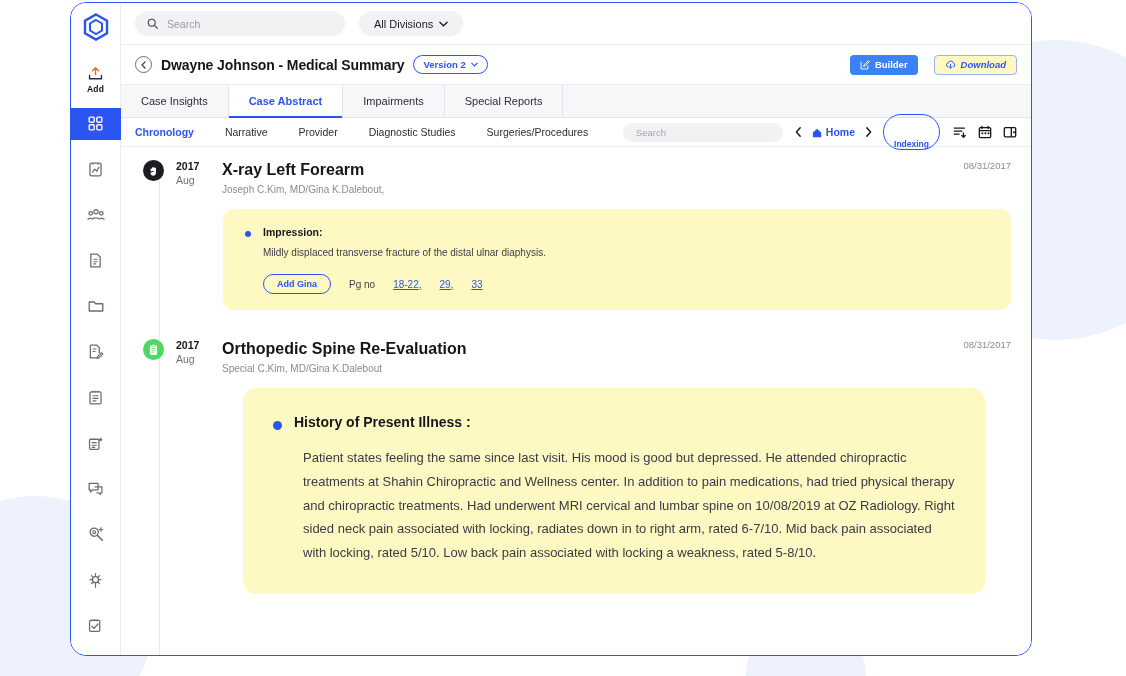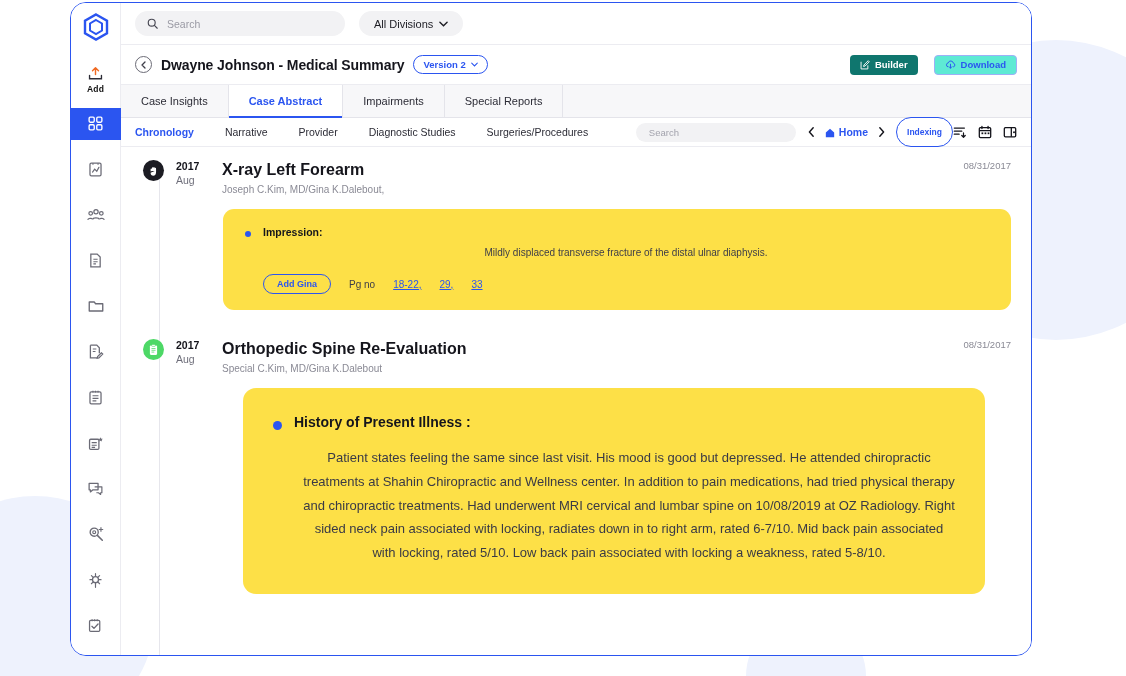--- a/index.html
+++ b/index.html
@@ -69,22 +69,22 @@
   .case-title { font-size:14px; font-weight:700; color:#15151c; letter-spacing:-.1px; }
   .version-pill {
     display:flex; align-items:center; gap:5px; border:1px solid #2b55f0; color:#2b55f0;
     border-radius:999px; height:19px; padding:0 9px; font-size:9.5px; font-weight:600;
   }
   .titlebar .spacer { flex:1; }
   .btn {
     display:flex; align-items:center; gap:5px; height:20px; padding:0 10px;
     border-radius:4px; font-size:9.5px; font-weight:600; white-space:nowrap;
   }
-  .btn-primary { background:#0f766e; color:#fff; }
-  .btn-ghost { background:#5eead4; color:#2b55f0; border:1px solid #9db0f7; }
+  .btn-primary { background:#3b82f6; color:#fff; }
+  .btn-ghost { background:#fef9c3; color:#2b55f0; border:1px solid #9db0f7;font-style:italic; }
 
   
   .tabs { height:33px; flex:0 0 33px; display:flex; background:#f7f7f9; border-bottom:1px solid #e4e4ea; }
   .tab {
     display:flex; align-items:center; justify-content:center; padding:0 20px;
     font-size:11px; color:#2c2c36; border-right:1px solid #e4e4ea; position:relative;
   }
   .tab.active { background:#fff; color:#2b55f0; font-weight:600; }
   .tab.active:after {
     content:""; position:absolute; left:0; right:0; bottom:-1px; height:2px; background:#2b55f0;
@@ -100,22 +100,22 @@
   .subtab.active { color:#2b55f0; font-weight:600; }
   .subnav .spacer { flex:1; }
   .mini-search {
     background:#f2f2f4; border-radius:999px; height:19px; width:160px;
     display:flex; align-items:center; padding:0 13px; font-size:9.5px; color:#a3a3ad; margin-right:12px;
   }
   .crumb { display:flex; align-items:center; gap:10px; color:#15151c; margin-right:11px; }
   .crumb .home { display:flex; align-items:flex-end; gap:4px; color:#2b55f0; font-size:10.5px; font-weight:600; }
   .indexing {
     border:1px solid #2b55f0; color:#2b55f0; border-radius:999px;
-    height:30px; padding:0 10px; display:flex; align-items:center;
-    font-size:8.5px; font-weight:600; 
+    height:36px; padding:0 10px; display:flex; align-items:flex-end;
+    font-size:8.5px; font-weight:600; margin-right:13px;
   }
   .nav-icons { display:flex; align-items:center; gap:11px; color:#15151c; }
 
   
   .content { flex:1; overflow:hidden; position:relative; padding:0 0 0 0; }
   .tl-line { position:absolute; left:38px; top:16px; bottom:0; width:1.3px; background:#e6e6ec; }
   .entry { position:relative; padding:0 20px 0 22px; }
   .entry-head { display:flex; align-items:flex-start; padding-top:12px; }
   .dot {
     width:21px; height:21px; border-radius:50%; flex:0 0 21px;
@@ -125,21 +125,21 @@
   .dot.green { background:#4dd866; }
   .when { width:46px; flex:0 0 46px; margin-left:12px; }
   .when .y { font-size:10.5px; font-weight:700; color:#15151c; line-height:1.35; }
   .when .m { font-size:10.5px; color:#6e6e7a; line-height:1.35; }
   .ehead-main { flex:1; min-width:0; }
   .ehead-main .t { font-size:16px; font-weight:700; color:#15151c; line-height:1.35; }
   .ehead-main .p { font-size:10px; color:#8a8a95; line-height:1.45; margin-top:2px; }
   .edate { font-size:9.5px; color:#8a8a95; padding-top:1px; white-space:nowrap; }
 
   .card {
-    background:#fde047; border-radius:11px; margin:12px 0 0 80px; padding:17px 22px 16px 22px;text-align:center;
+    background:#fef9c3; border-radius:11px; margin:12px 0 0 80px; padding:17px 22px 16px 22px;
   }
   .card.big { margin-left:100px; margin-right:26px; padding:26px 30px 30px 30px; border-radius:13px; }
   .bullet-row { display:flex; align-items:flex-start; gap:12px; }
   .bdot { width:6px; height:6px; border-radius:50%; background:#2b55f0; flex:0 0 6px; margin-top:5px; }
   .bdot.lg { width:9px; height:9px; flex:0 0 9px; margin-top:7px; }
   .blabel { font-size:10.5px; font-weight:700; color:#15151c; }
   .blabel.lg { font-size:14px; }
   .btext { font-size:10px; color:#3d3d48; margin:7px 0 0 18px; line-height:1.5; }
   .btext.lg { font-size:13px; color:#3a3a45; line-height:1.82; margin:16px 0 0 30px; }
   .noterow { display:flex; align-items:center; gap:18px; margin:14px 0 0 18px; }

